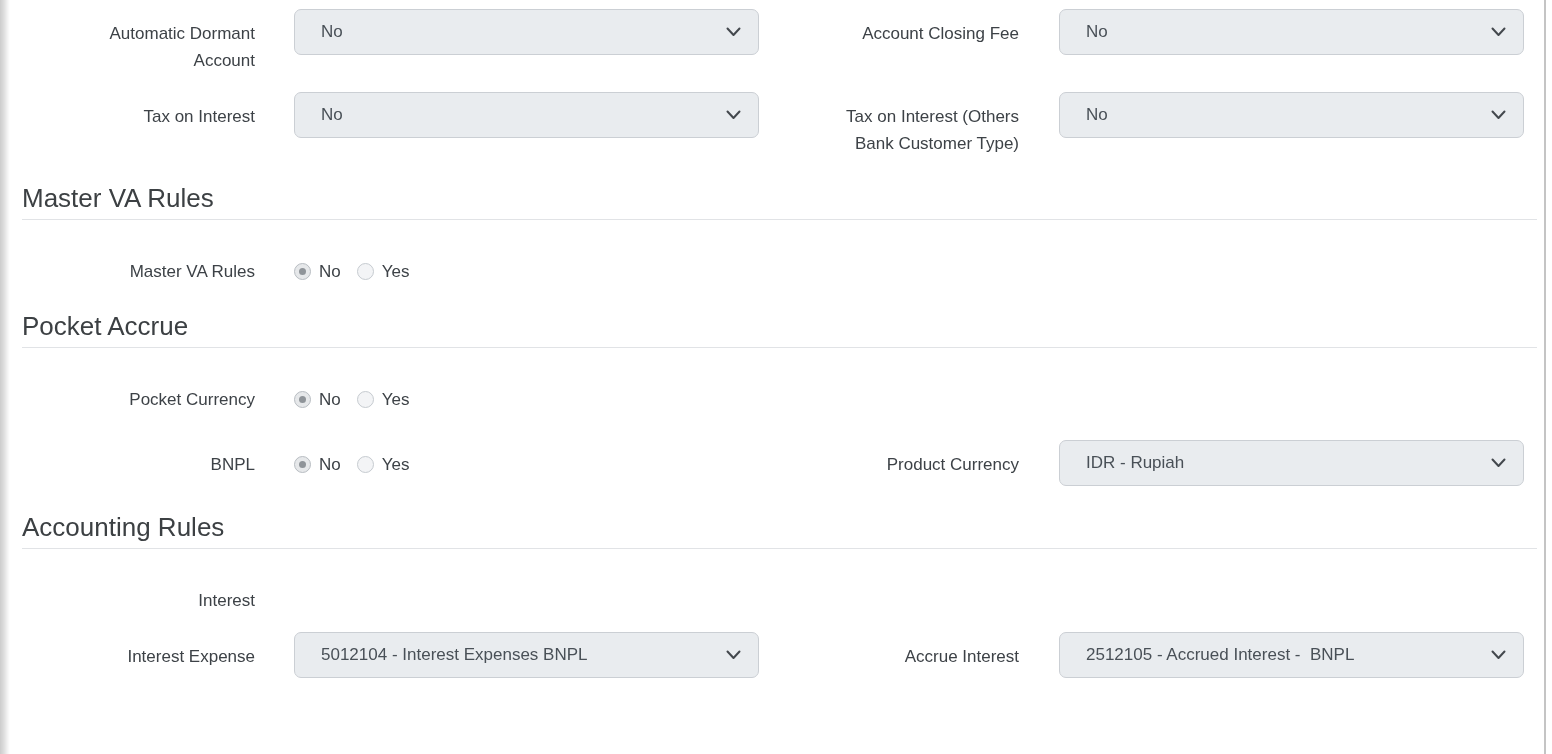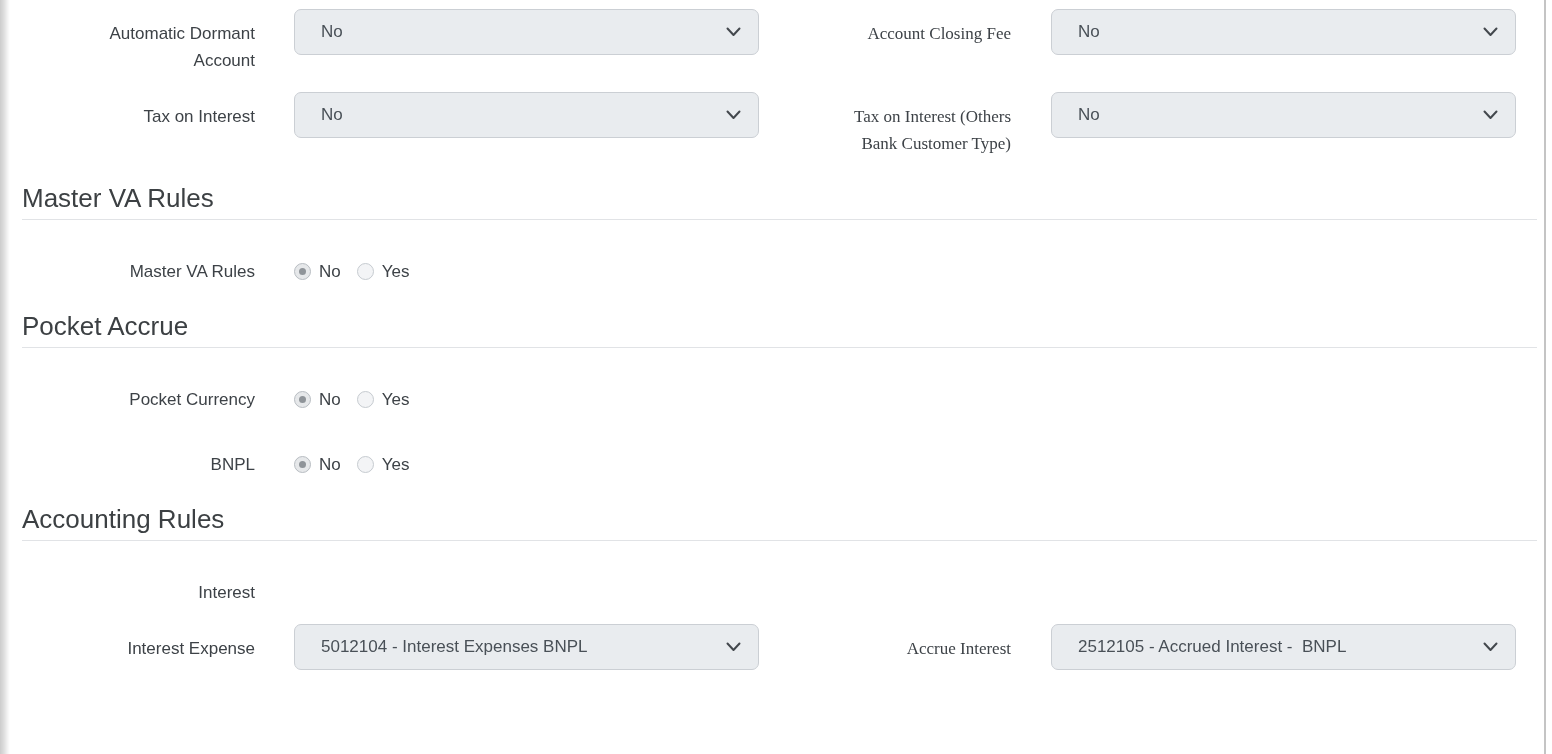--- a/index.html
+++ b/index.html
@@ -19,37 +19,37 @@
   .right-border {
     position: absolute; left: 1544px; top: 0; bottom: 0; width: 2px;
     background: #c4c4c4;
   }
   .content {
     position: absolute; left: 0; top: 0;
     width: 1537px;
     padding: 9px 0 0 22px;
   }
   
-  .form-row { display: flex; align-items: flex-start; }
+  .form-row { display: flex; align-items: flex-start; gap: 8px; }
   .form-row + .form-row { margin-top: 18px; }
   .form-row.after-divider { margin-top: 27px; }
   .half { display: flex; align-items: flex-start; }
   .half.left  { width: 737px; }
   .half.right { margin-left: 17px; }
   .flabel {
     display: block;
     width: 190px;
     padding-top: 11px;
     line-height: 27px;
     font-size: 17px;
     text-align: right;
     color: #3d4247;
   }
   .half.left  .flabel { margin-left: 43px; }
-  .half.right .flabel { margin-left: 45px; font-family: Liberation Serif, serif; }
+  .half.right .flabel { margin-left: 45px; }
   
   .select {
     position: relative;
     margin-left: 39px;
     width: 465px;
     height: 46px;
     background: #e9ecef;
     border: 1px solid #cbcfd4;
     border-radius: 7px;
     display: flex;
@@ -215,20 +215,29 @@
         <label class="radio-option">
           <span class="radio-circle checked"></span>
           <span class="radio-text">No</span>
         </label>
         <label class="radio-option">
           <span class="radio-circle"></span>
           <span class="radio-text">Yes</span>
         </label>
       </div>
     </div>
+    <div class="half right">
+      <label class="flabel">Product Currency</label>
+      <div class="select">
+        <span class="select-value">IDR - Rupiah</span>
+        <svg class="chevron" viewBox="0 0 15 10">
+            <path d="M1.5 1.5 L7.5 8 L13.5 1.5" stroke="#43484d" stroke-width="2" fill="none" stroke-linecap="round" stroke-linejoin="round"></path>
+          </svg>
+      </div>
+    </div>
   </div>
 
   <h2 class="section-title">Accounting Rules</h2>
 
   <div class="form-row after-divider">
     <div class="half left">
       <label class="flabel">Interest</label>
     </div>
   </div>
 

